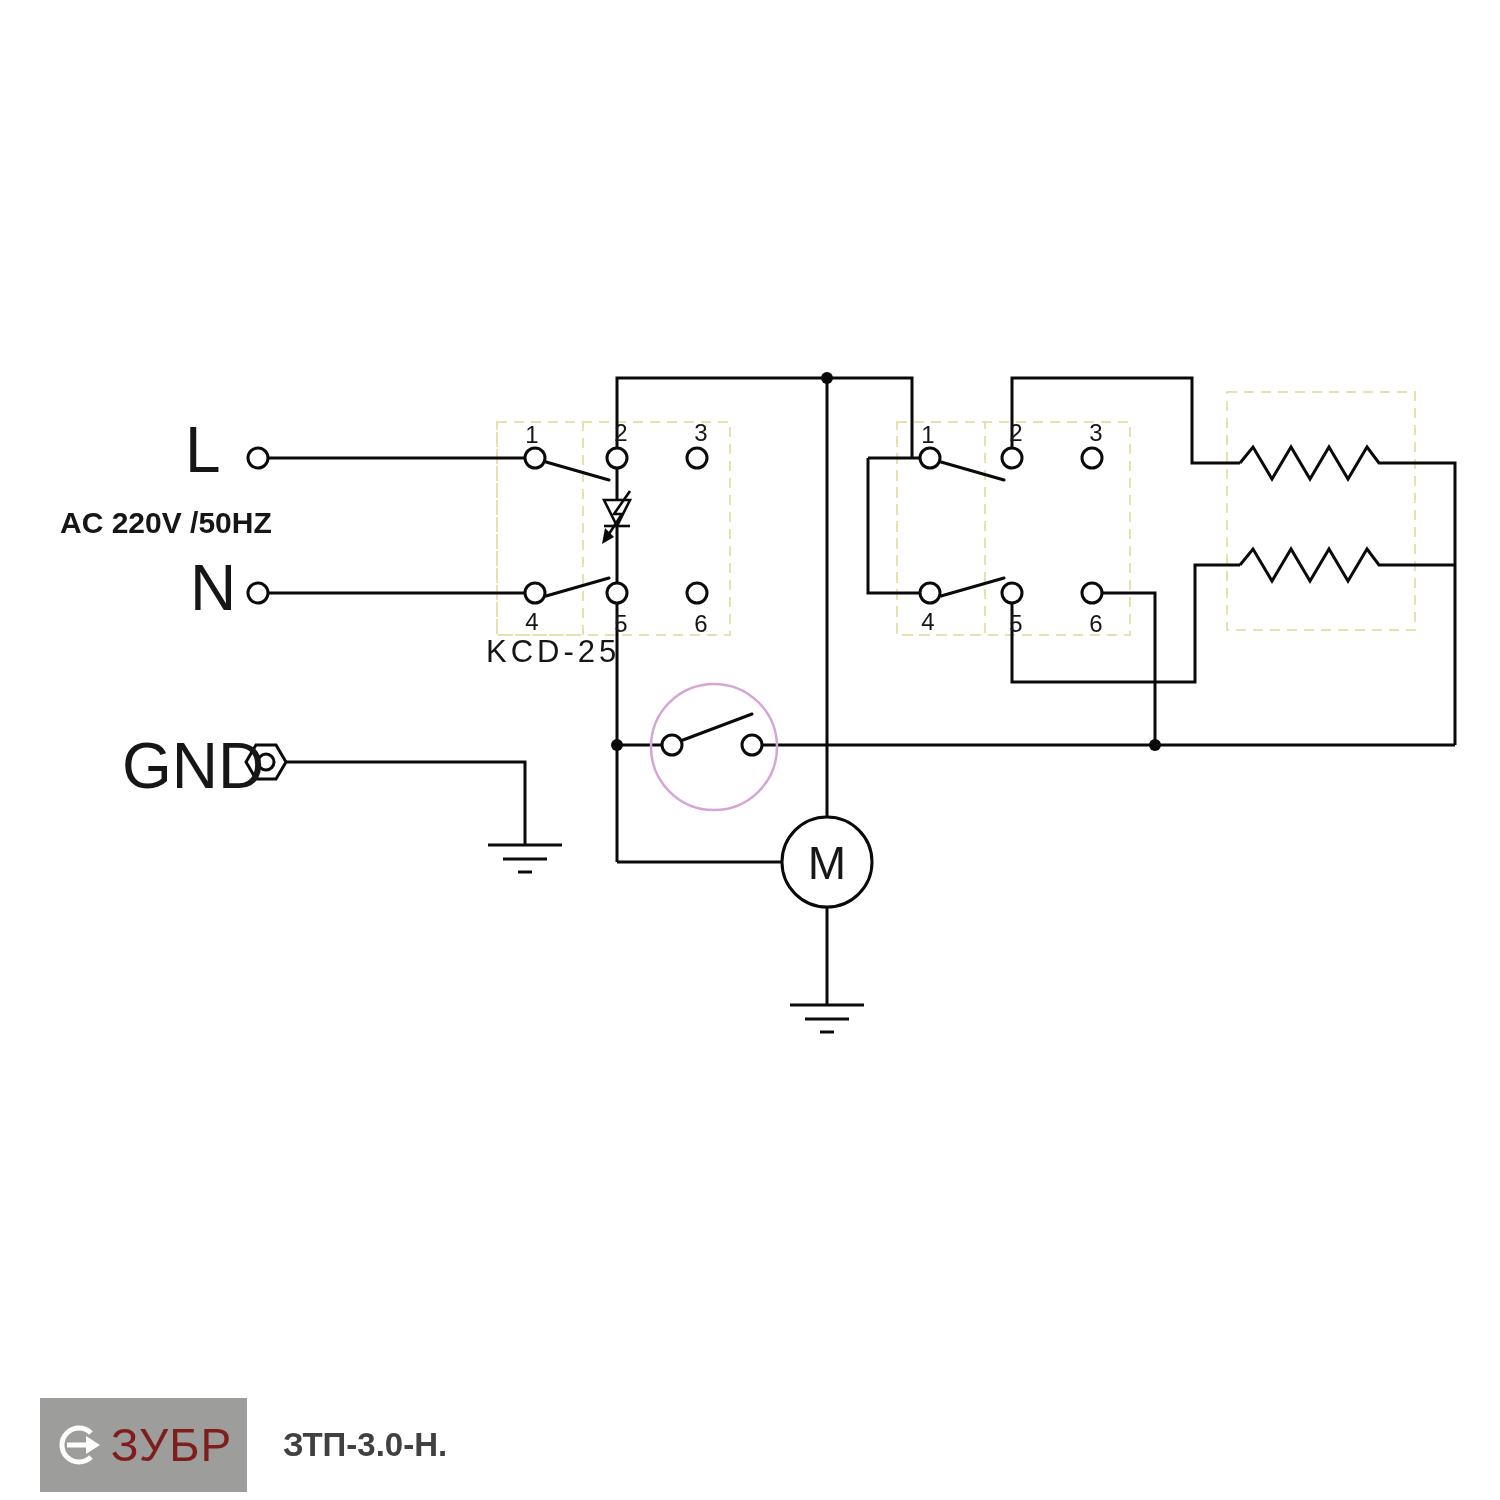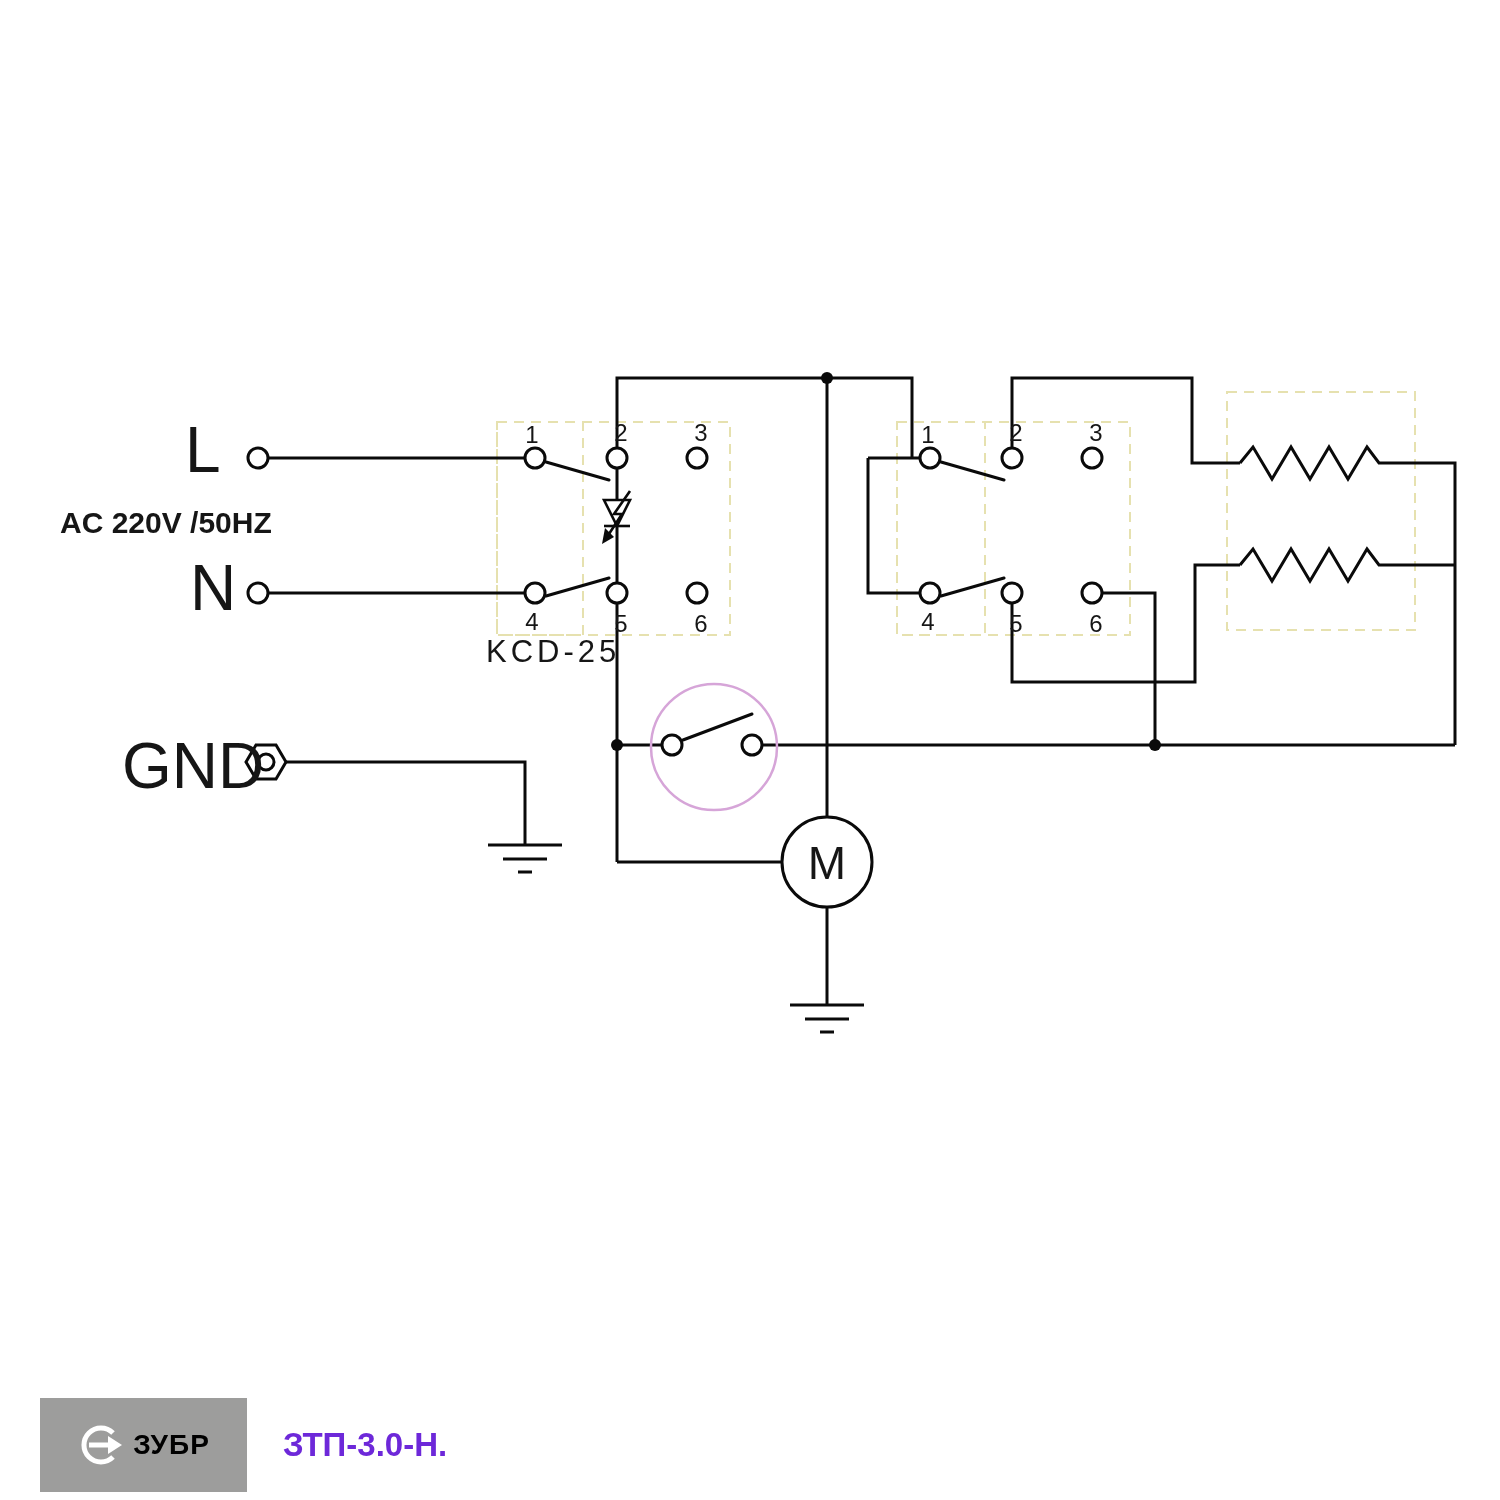--- a/index.html
+++ b/index.html
@@ -13,24 +13,24 @@
   .dashed{fill:none;stroke-width:2;stroke-dasharray:10 7;}
   .lbl-big{font-size:64px;fill:#161616;font-family:"Liberation Sans",sans-serif;}
   .lbl-bold{font-size:30px;font-weight:bold;fill:#161616;font-family:"Liberation Sans",sans-serif;}
   .lbl-kcd{font-size:31px;letter-spacing:4px;fill:#161616;font-family:"Liberation Sans",sans-serif;}
   .num{font-size:24px;fill:#161616;text-anchor:middle;font-family:"Liberation Sans",sans-serif;}
   .motor-label{font-size:46px;text-anchor:middle;fill:#161616;font-family:"Liberation Sans",sans-serif;}
   .ledline{fill:none;stroke:#0a0a0a;stroke-width:2.6;}
   .footer{position:absolute;left:0;top:1398px;width:1500px;height:94px;}
   .brand-block{position:absolute;left:40px;top:0;width:207px;height:94px;background:#9d9d9c;
                display:flex;align-items:center;justify-content:center;gap:10px;}
-  .brand-text{color:#000000;font-weight:bold;font-size:28px;letter-spacing:1px;
+  .brand-text{color:#7f1d1d;font-weight:normal;font-size:46px;letter-spacing:1px;
               font-family:"Liberation Sans",sans-serif;}
   .footer-title{position:absolute;left:283px;top:0;height:94px;display:flex;align-items:center;
-                font-size:33px;color:#6d28d9;font-family:"Liberation Sans",sans-serif;white-space:pre;}
+                font-size:33px;color:#404040;font-family:"Liberation Sans",sans-serif;white-space:pre;}
   .footer-title .model{font-weight:bold;margin-right:12px;}
 </style>
 </head>
 <body>
 
 <div class="stage">
 
   <svg class="schematic" width="1500" height="1500" viewBox="0 0 1500 1500">
 
     <rect class="dashed" x="497" y="422" width="233" height="213" stroke="#e6e1af"></rect>

